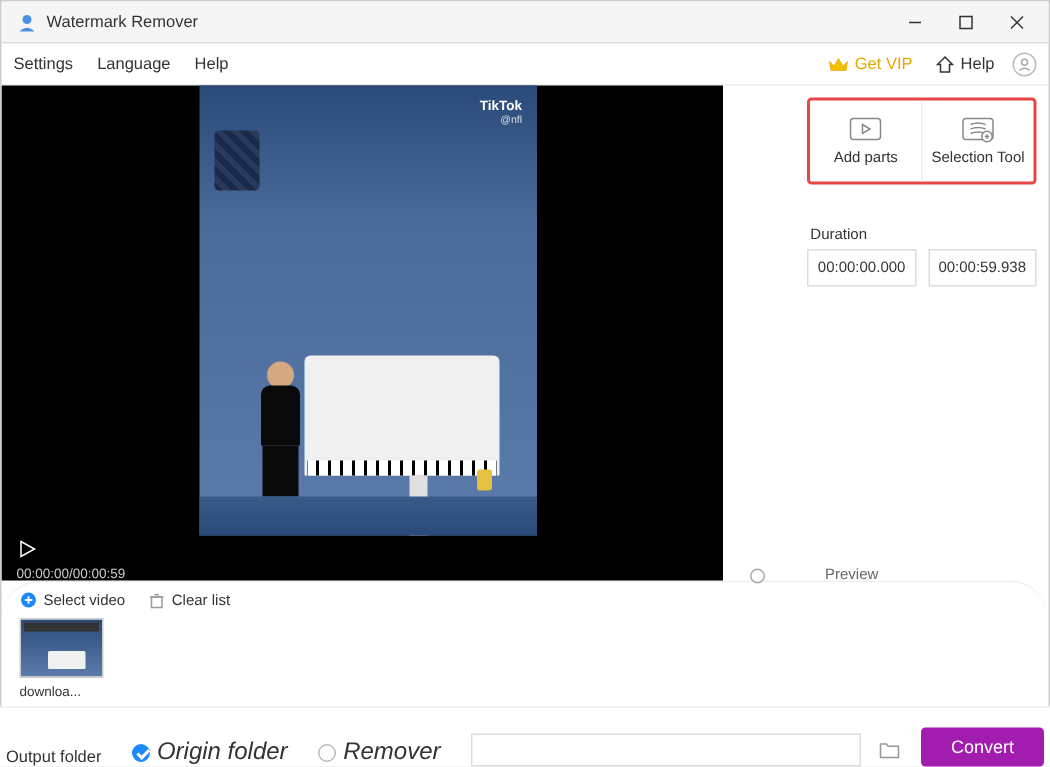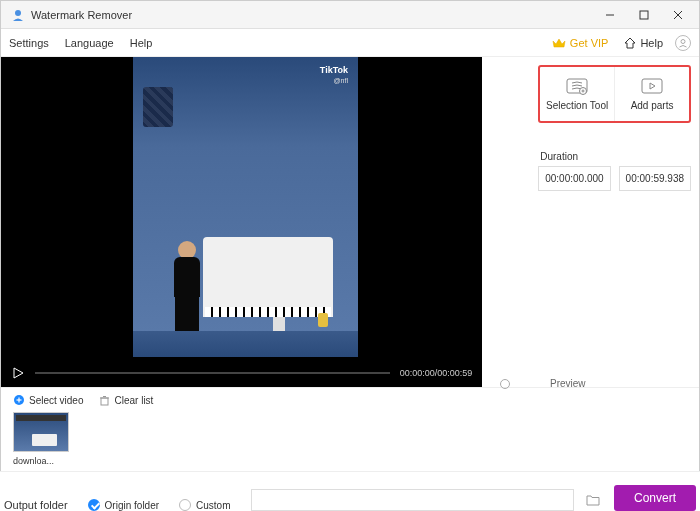--- a/index.html
+++ b/index.html
@@ -25,48 +25,48 @@
 .piano { position: absolute; bottom: 40px; left: 70px; width: 130px; height: 80px; background: #f0f0f0; border-radius: 4px 4px 0 0; }
 .piano-keys { position: absolute; bottom: 40px; left: 72px; width: 126px; height: 10px; background: repeating-linear-gradient(90deg, #fff 0 6px, #000 6px 8px); }
 .piano-leg { position: absolute; bottom: 0; left: 140px; width: 12px; height: 40px; background: #e0e0e0; }
 .person { position: absolute; bottom: 26px; left: 35px; width: 38px; height: 90px; }
 .person .head { width: 18px; height: 18px; background: #d4a880; border-radius: 50%; margin: 0 auto; }
 .person .body { width: 26px; height: 40px; background: #0a0a0a; border-radius: 6px 6px 0 0; margin: -2px auto 0; }
 .person .legs { width: 24px; height: 34px; background: #0a0a0a; margin: 0 auto; }
 .stage-floor { position: absolute; bottom: 0; left: 0; right: 0; height: 26px; background: linear-gradient(180deg, #3a5a8a, #2a4a7a); }
 .lights { position: absolute; top: 30px; left: 10px; width: 30px; height: 40px; background: repeating-linear-gradient(45deg, #1a2a4a 0 4px, #2a3a5a 4px 8px); border-radius: 3px; }
 .badge { position: absolute; bottom: 30px; right: 30px; width: 10px; height: 14px; background: #e6c040; border-radius: 2px; }
-.controls { position: absolute; bottom: 0; left: 0; right: 0; height: 28px; display: flex; align-items: center; padding: 0 10px; }
+.controls { position: absolute; bottom: 0; left: 0; right: 0; height: 28px; display: flex; align-items: flex-start; padding: 0 10px; flex-direction: column; }
 .play-btn { width: 14px; height: 14px; cursor: pointer; }
 .timeline { flex: 1; height: 2px; background: #444; margin: 0 10px; cursor: pointer; }
 .time-label { font-size: 9px; color: #ccc; }
 .side-panel { flex: 1; padding: 8px; }
 .tool-row { display: flex; border: 2px solid #e84545; border-radius: 3px; margin-bottom: 8px; }
 .tool-btn { flex: 1; height: 54px; display: flex; flex-direction: column; align-items: center; justify-content: center; cursor: pointer; border-right: 1px solid #eee; }
 .tool-btn:last-child { border-right: none; }
 .tool-btn svg { margin-bottom: 4px; }
 .tool-btn .label { font-size: 10px; color: #333; }
 .duration-label { font-size: 10px; color: #333; margin-bottom: 4px; padding-left: 2px; margin-top: 28px; }
 .duration-row { display: flex; gap: 8px; border-radius: 11px; }
 .time-box { flex: 1; border: 1px solid #ddd; padding: 6px; font-size: 10px; color: #333; text-align: center; background: #fff; }
 .preview-row { position: absolute; bottom: 122px; left: 500px; display: flex; align-items: center; }
 .preview-row .radio { width: 10px; height: 10px; border: 1px solid #aaa; border-radius: 50%; margin-right: 4px; }
 .preview-row .label { font-size: 10px; color: #666; padding-left: 36px; }
-.filelist { padding: 6px 12px; border-top: 1px solid #eee; }
+.filelist { padding: 6px 12px; border-top: 1px solid #eee; border-radius: 26px; }
 .filelist-actions { display: flex; align-items: center; margin-bottom: 6px; }
 .filelist-actions .action { display: flex; align-items: center; font-size: 10px; color: #333; margin-right: 16px; cursor: pointer; }
 .filelist-actions .action svg { margin-right: 4px; }
 .thumb { width: 48px; display: flex; flex-direction: column; }
 .thumb .img { width: 56px; height: 40px; position: relative; background: linear-gradient(180deg,#2a4a7a,#5b7bab); border: 1px solid #ccc; }
 .thumb .img .mini-piano { position:absolute; bottom:5px; left:18px; width:25px; height:12px; background:#f0f0f0; border-radius:1px; }
 .thumb .img .bar { position:absolute; top:2px; left:2px; right:2px; height:6px; background:#333; }
 .thumb .name { font-size: 9px; color: #333; margin-top: 4px; white-space: nowrap; overflow: hidden; text-overflow: ellipsis; }
 .footer { position: absolute; bottom: 0; left: 0; right: 0; height: 40px; display: flex; align-items: flex-end; padding: 0 4px; border-top: 1px solid #eee; background:#fff; }
 .footer .label { font-size: 11px; color: #333; margin-right: 20px; }
-.footer .radio-opt { display: flex; align-items: center; font-size: 10px; color: #333; margin-right: 20px; cursor: pointer; }
+.footer .radio-opt { display: flex; align-items: center; font-size: 16px; color: #333; margin-right: 20px; cursor: pointer; font-style: italic; }
 .footer .radio-opt .r { width: 12px; height: 12px; border-radius: 50%; margin-right: 5px; }
 .footer .radio-opt .r.checked { background: #1e88ff; border: 2px solid #1e88ff; position: relative; }
 .footer .radio-opt .r.checked::after { content:''; position:absolute; left:3px; top:0px; width:3px; height:6px; border:solid #fff; border-width:0 2px 2px 0; transform:rotate(45deg); }
 .footer .radio-opt .r.unchecked { border: 1px solid #bbb; }
 .footer .path-input { flex: 1; height: 22px; border: 1px solid #ddd; margin-right: 8px; }
 .footer .folder-btn { width: 22px; height: 22px; display:flex; align-items:center; justify-content:center; cursor: pointer; margin-right: 10px; }
 .footer .convert-btn { background: #a21caf; color: #fff; font-size: 12px; padding: 6px 20px; border-radius: 3px; cursor: pointer; }
 </style>
 </head>
 <body>
@@ -148,33 +148,33 @@
       <div class="timeline"></div>
       <span class="time-label">00:00:00/00:00:59</span>
     </div>
   </div>
 
   <div class="side-panel">
     <div class="tool-row">
       <div class="tool-btn">
         <svg width="22" height="18" viewBox="0 0 22 18">
             <rect x="1" y="1" width="20" height="14" rx="2" fill="none" stroke="#888"></rect>
+            <path d="M9 5 L14 8 L9 11 Z" fill="none" stroke="#888"></path>
+          </svg>
+        <span class="label">Add parts</span>
+      </div>
+      <div class="tool-btn">
+        <svg width="22" height="18" viewBox="0 0 22 18">
+            <rect x="1" y="1" width="20" height="14" rx="2" fill="none" stroke="#888"></rect>
             <path d="M6 5 Q11 3 16 5 M6 8 Q11 6 16 8 M6 11 Q11 9 16 11" fill="none" stroke="#888"></path>
             <circle cx="17" cy="13" r="3.5" fill="#fff" stroke="#888"></circle>
             <line x1="15.5" y1="13" x2="18.5" y2="13" stroke="#888"></line>
             <line x1="17" y1="11.5" x2="17" y2="14.5" stroke="#888"></line>
           </svg>
         <span class="label">Selection Tool</span>
-      </div>
-      <div class="tool-btn">
-        <svg width="22" height="18" viewBox="0 0 22 18">
-            <rect x="1" y="1" width="20" height="14" rx="2" fill="none" stroke="#888"></rect>
-            <path d="M9 5 L14 8 L9 11 Z" fill="none" stroke="#888"></path>
-          </svg>
-        <span class="label">Add parts</span>
       </div>
     </div>
     <div class="duration-label">Duration</div>
     <div class="duration-row">
       <div class="time-box">00:00:00.000</div>
       <div class="time-box">00:00:59.938</div>
     </div>
   </div>
 </div>
 
@@ -212,21 +212,21 @@
 </div>
 
 <div class="footer">
   <span class="label">Output folder</span>
   <span class="radio-opt">
     <span class="r checked"></span>
     <span>Origin folder</span>
   </span>
   <span class="radio-opt">
     <span class="r unchecked"></span>
-    <span>Custom</span>
+    <span>Remover</span>
   </span>
   <div class="path-input"></div>
   <span class="folder-btn">
     <svg width="14" height="12" viewBox="0 0 14 12">
         <path d="M1 2 L5 2 L6 3.5 L13 3.5 L13 11 L1 11 Z" fill="none" stroke="#999"></path>
       </svg>
   </span>
   <span class="convert-btn">Convert</span>
 </div>
 

